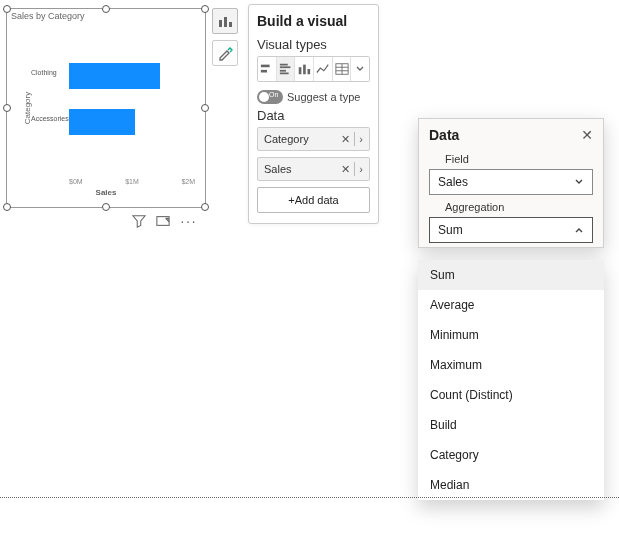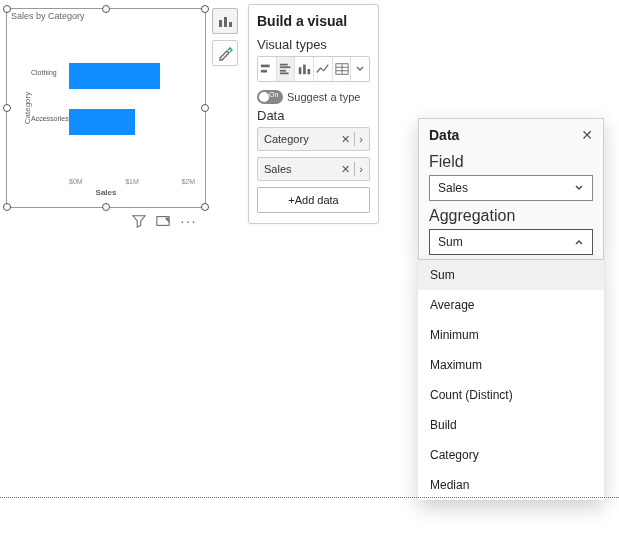--- a/index.html
+++ b/index.html
@@ -83,21 +83,21 @@
   
   .popover {
     position: absolute; left: 418px; top: 118px; width: 186px;
     background: #faf9f8; border: 1px solid #d0d0d0;
     box-shadow: 0 6px 18px rgba(0,0,0,0.18);
   }
   .pop-header { display: flex; justify-content: space-between; align-items: center; padding: 8px 10px 4px; }
   .pop-header h4 { margin: 0; font-size: 14px; font-weight: 600; color: #222; }
   .close-x { font-size: 14px; color: #555; line-height: 1; }
   .pop-body { padding: 0 10px 4px; }
-  .pop-label { font-size: 16px; color: #333; margin: 6px 0 4px; }
+  .pop-label { font-size: 11px; color: #333; margin: 6px 16px 4px; }
   .combo {
     width: 100%; height: 26px; border: 1px solid #888; background: #fff;
     display: flex; align-items: center; justify-content: space-between;
     padding: 0 8px; font-size: 12px; color: #222;
   }
   .combo.open { border-color: #555; }
   .combo .chev-down { font-size: 10px; color: #444; }
   .dropdown-list {
     position: absolute; left: 418px; top: 260px; width: 186px;
     background: #fff; border-top: none;

